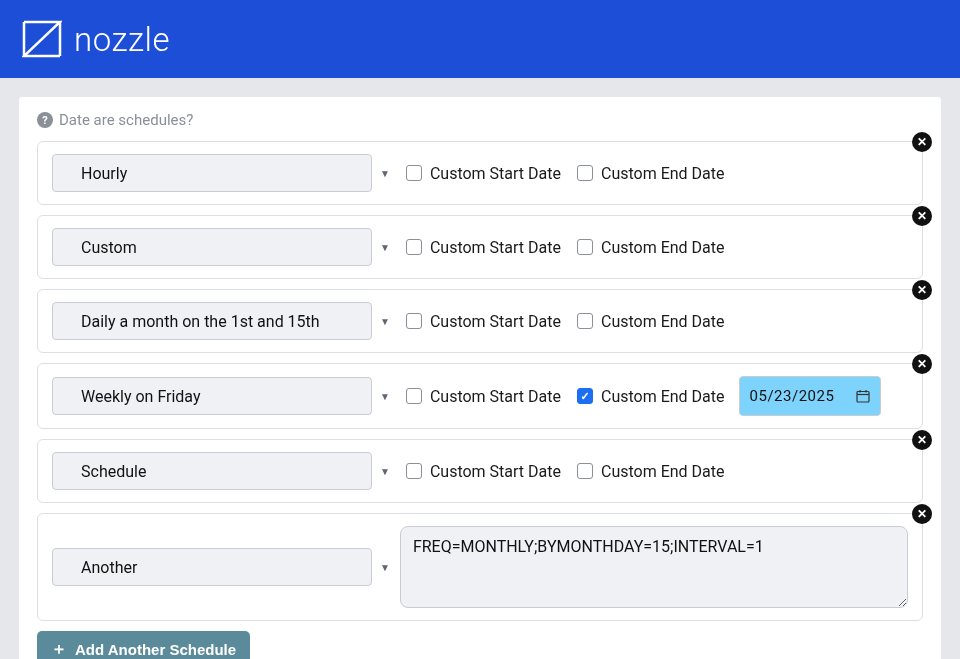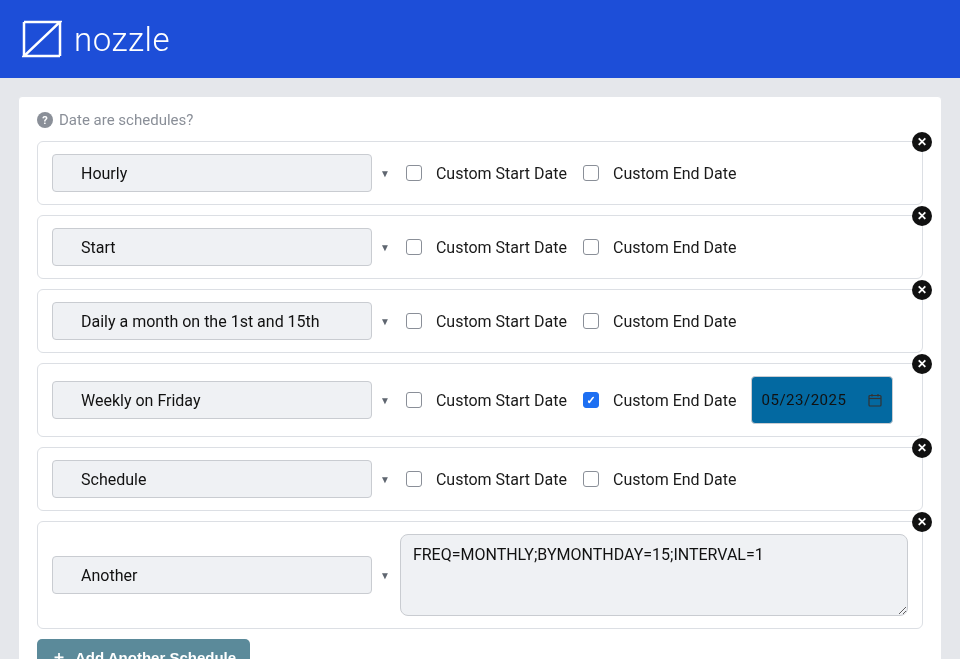--- a/index.html
+++ b/index.html
@@ -101,21 +101,21 @@
       cursor: pointer;
     }
     .dropdown-caret {
       color: #5f6670;
       font-size: 10px;
       cursor: pointer;
     }
     .check-group {
       display: flex;
       align-items: center;
-      gap: 14px;
+      gap: 8px;
       font-size: 16px;
       color: #1a1a1a;
       cursor: pointer;
       margin-left: 6px;
     }
     .checkbox {
       width: 16px;
       height: 16px;
       border: 1.5px solid #8a8f98;
       border-radius: 3px;
@@ -125,24 +125,24 @@
       background: #fff;
     }
     .checkbox.checked {
       background: #1d6ff2;
       border-color: #1d6ff2;
       color: #fff;
       font-size: 11px;
       font-weight: bold;
     }
     .date-input {
-      background: #0369a1;
+      background: #7dd3fc;
       border: 1px solid #c9ccd1;
       border-radius: 4px;
-      height: 48px;
+      height: 40px;
       padding: 0 10px;
       font-size: 15px;
       color: #111;
       display: flex;
       align-items: center;
       gap: 22px;
       letter-spacing: 0.5px;
       margin-left: 4px;
     }
     .calendar-icon {
@@ -238,21 +238,21 @@
       <span class="checkbox"></span>
       <span>Custom End Date</span>
     </label>
   </div>
 
   
   <div class="schedule-row">
     <div class="close-btn">✕</div>
     <div class="schedule-select-wrap">
       <div class="schedule-select">
-        <span>Start</span>
+        <span>Custom</span>
       </div>
       <span class="dropdown-caret">▼</span>
     </div>
     <label class="check-group">
       <span class="checkbox"></span>
       <span>Custom Start Date</span>
     </label>
     <label class="check-group">
       <span class="checkbox"></span>
       <span>Custom End Date</span>

